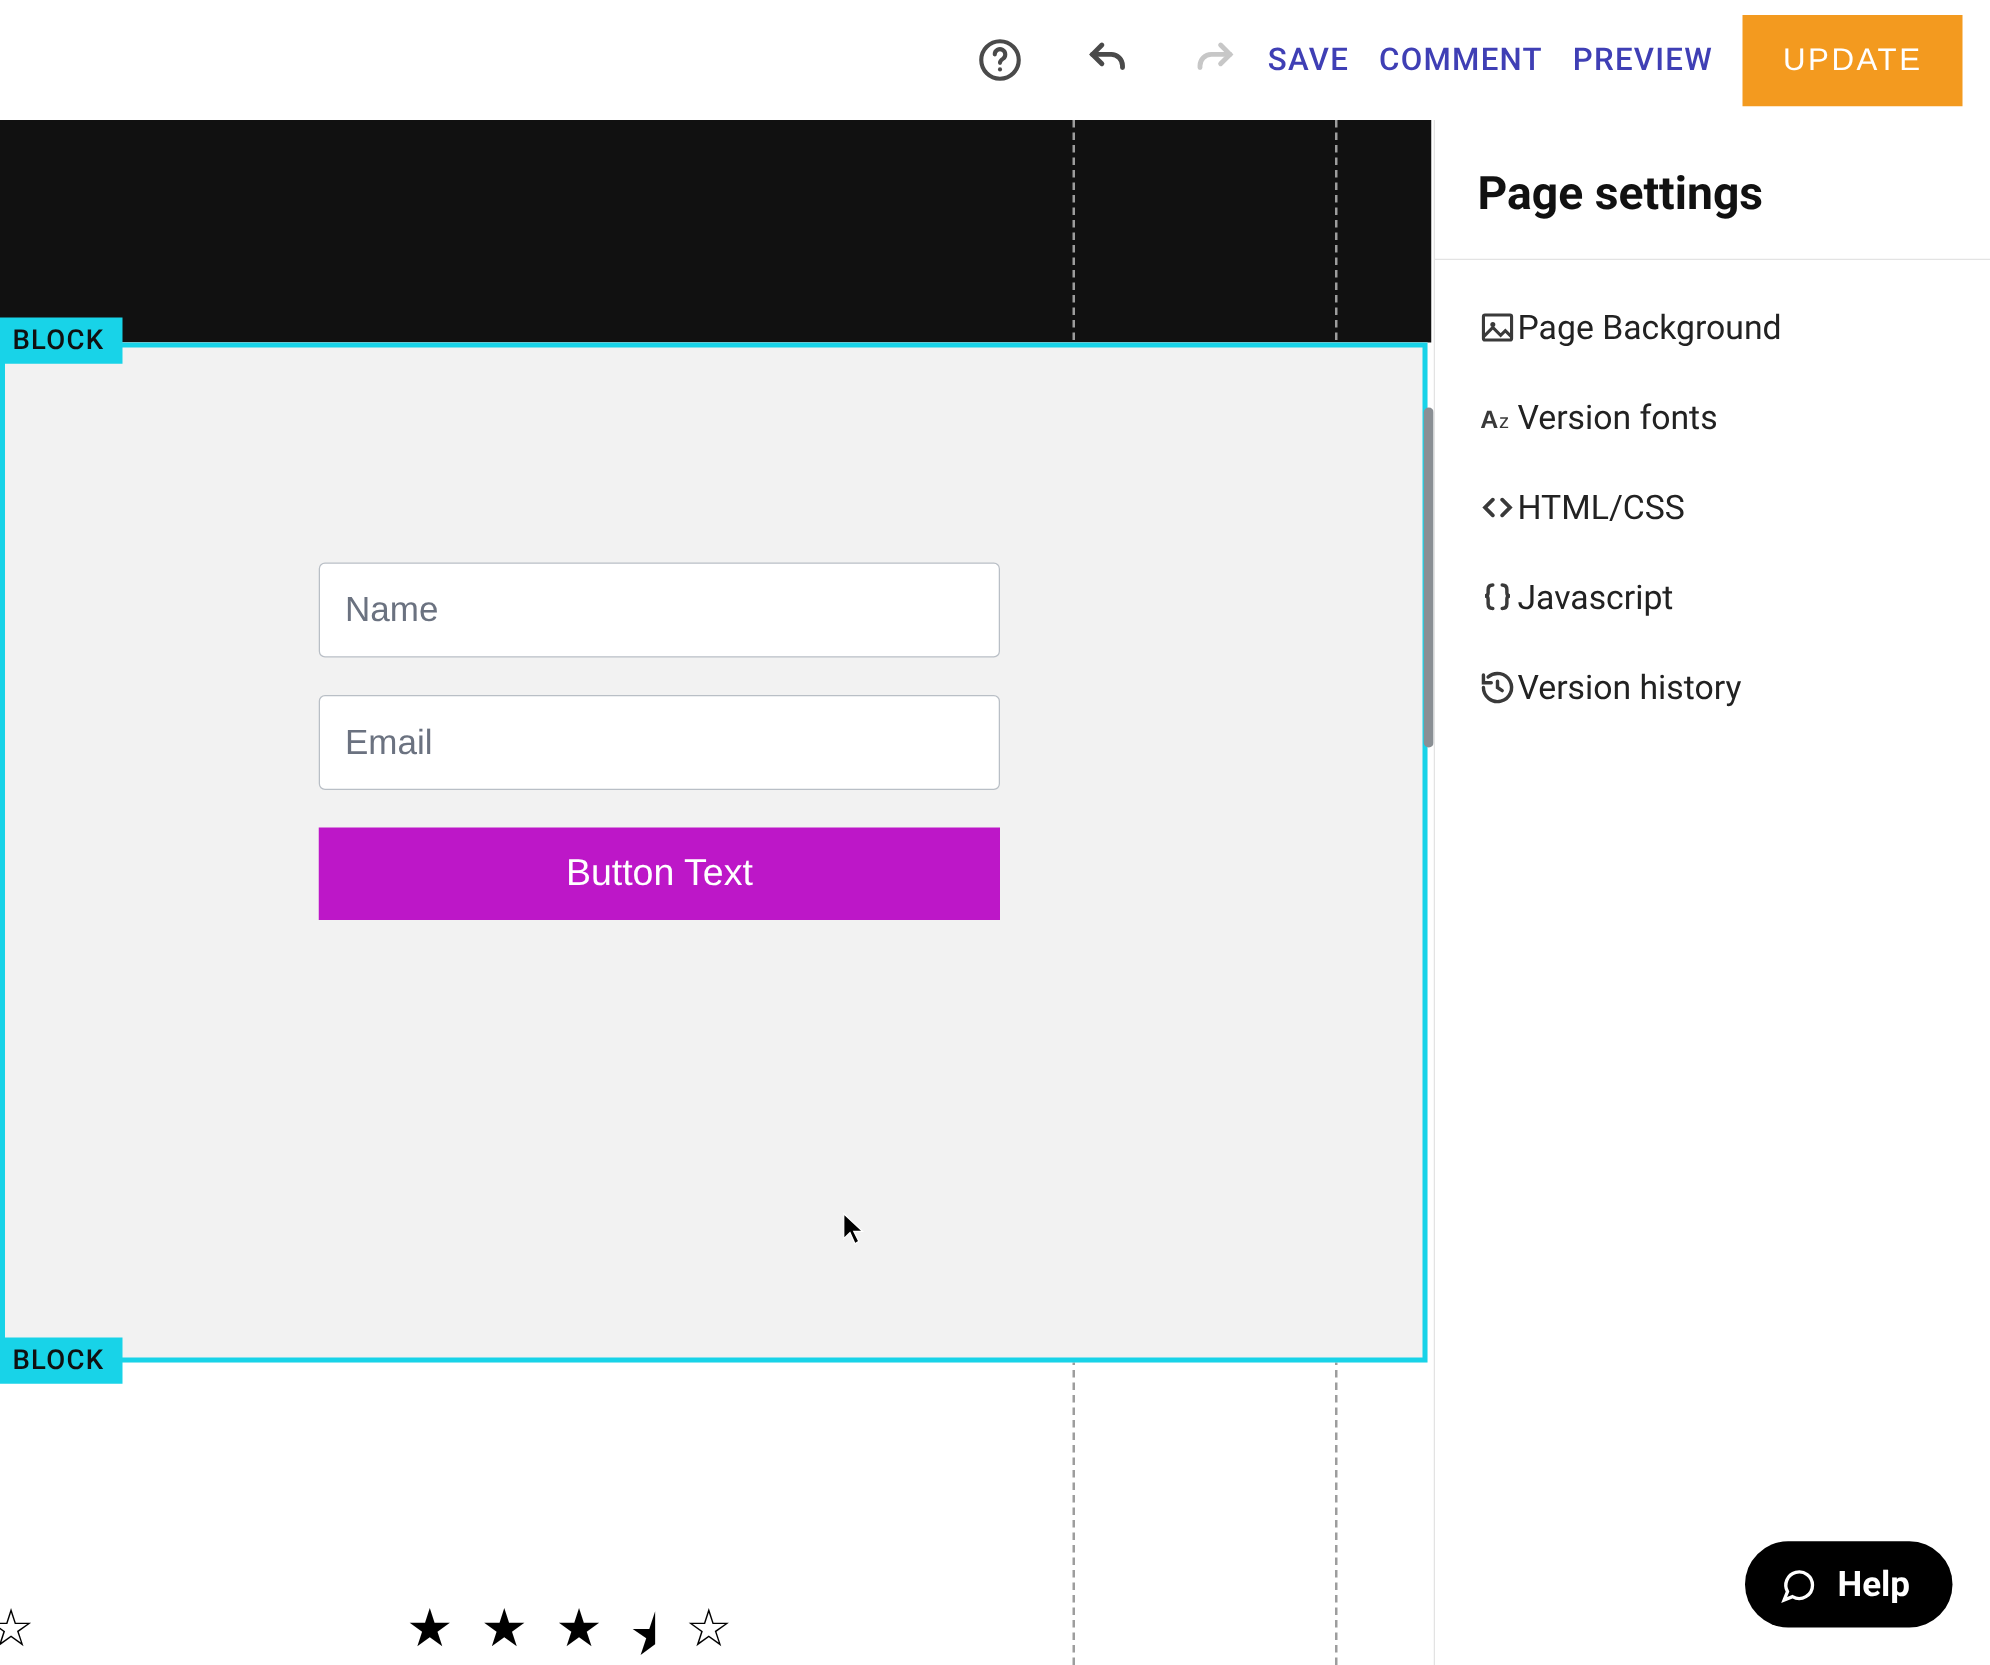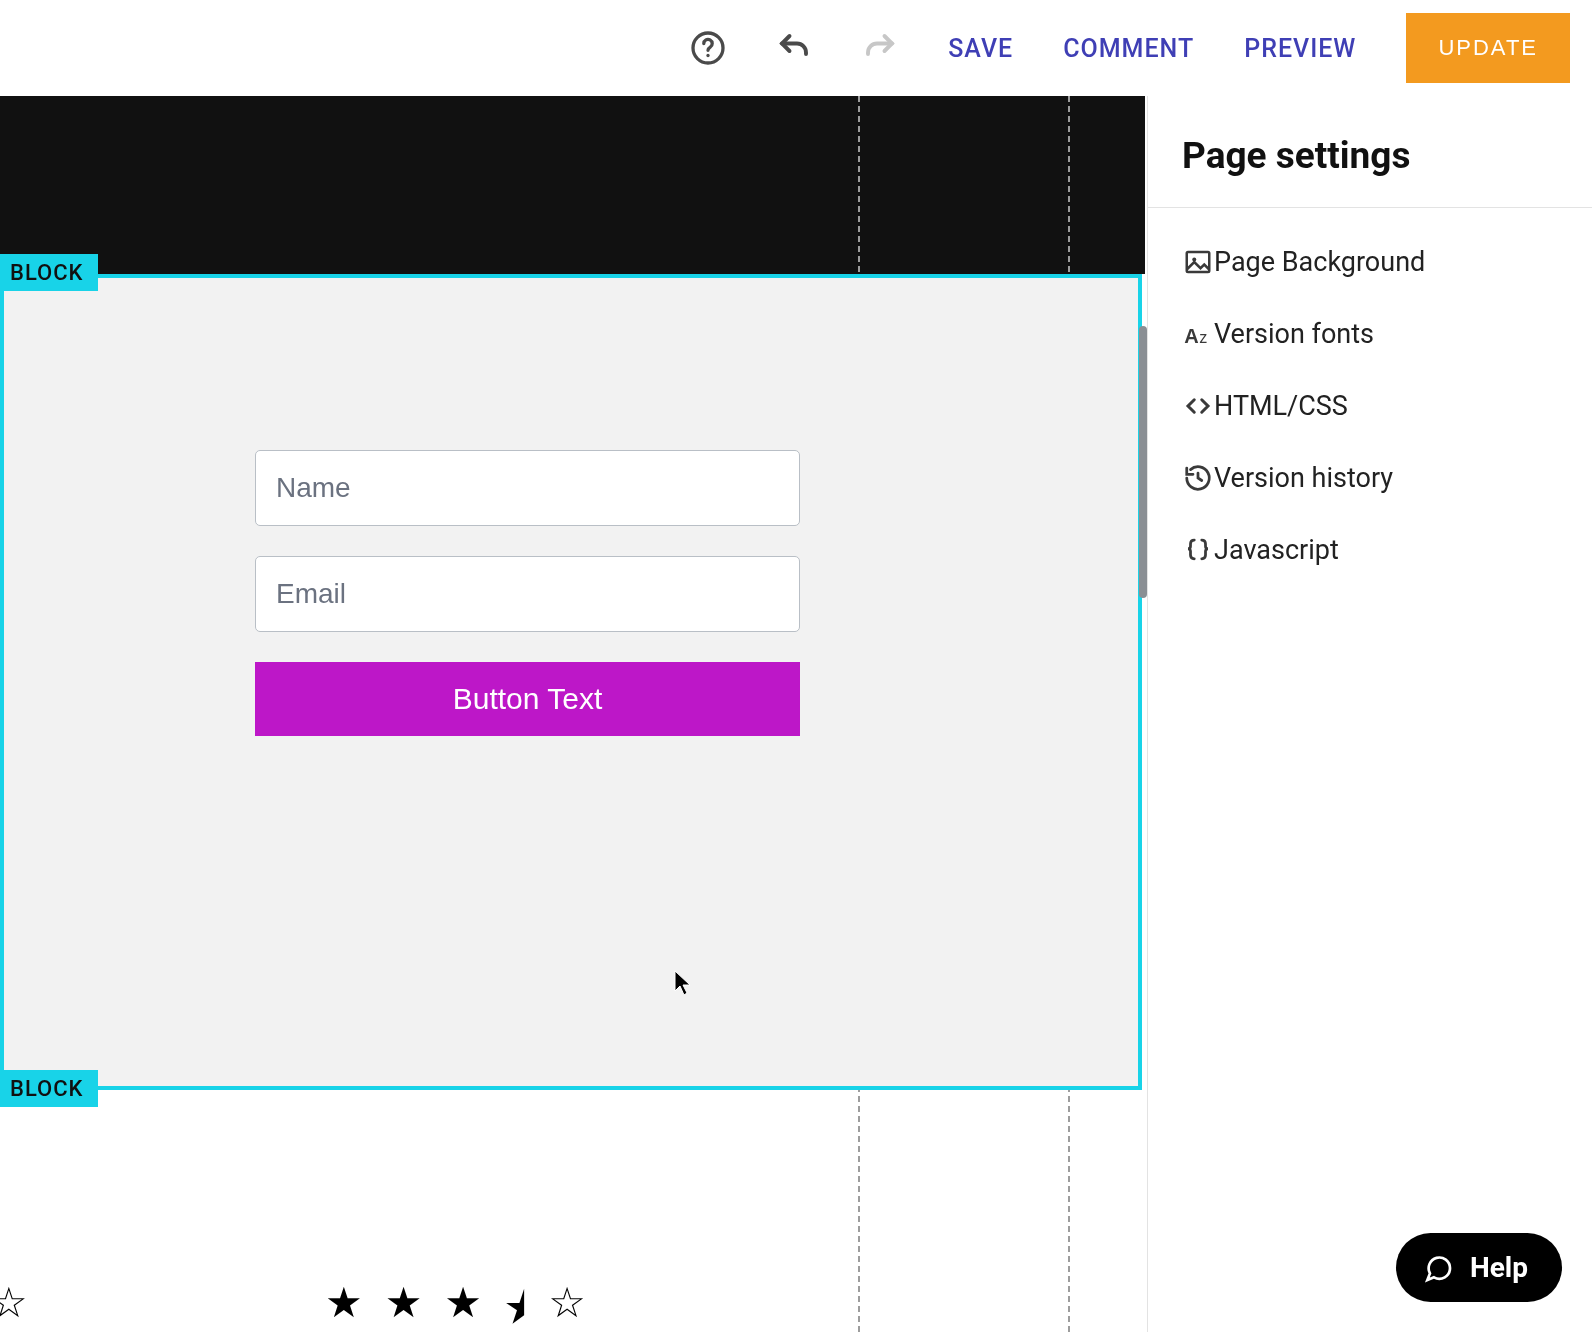--- a/index.html
+++ b/index.html
@@ -5,21 +5,21 @@
   * { box-sizing: border-box; margin: 0; padding: 0; }
   html, body { width: 1592px; height: 1332px; font-family: -apple-system, BlinkMacSystemFont, "Segoe UI", Roboto, Arial, sans-serif; background: #fff; overflow: hidden; }
 
   
   .toolbar {
     height: 96px;
     display: flex;
     align-items: center;
     justify-content: flex-end;
     padding: 0 22px;
-    gap: 50px;
+    gap: 24px;
     background: #fff;
   }
   .toolbar-icons {
     display: flex;
     align-items: center;
     gap: 50px;
   }
   .toolbar-icon {
     width: 36px; height: 36px;
     display: flex; align-items: center; justify-content: center;
@@ -30,21 +30,21 @@
   .toolbar-link {
     font-size: 25px;
     letter-spacing: 1px;
     color: #3f3fb5;
     font-weight: 500;
     cursor: pointer;
   }
   .update-btn {
     background: #f39a1f;
     color: #fff;
-    font-size: 22px;
+    font-size: 25px;
     letter-spacing: 2px;
     font-weight: 500;
     padding: 22px 32px;
     cursor: pointer;
     border: none;
   }
 
   
   .main {
     display: flex;
@@ -323,36 +323,36 @@
             <path d="M9 7 L4 12 L9 17"></path>
             <path d="M15 7 L20 12 L15 17"></path>
           </svg>
         </div>
         <span class="settings-label">HTML/CSS</span>
       </div>
 
       <div class="settings-item">
         <div class="settings-icon">
           <svg width="30" height="30" viewBox="0 0 24 24" fill="none" stroke="currentColor" stroke-width="2.2" stroke-linecap="round">
+            <path d="M9 4c-2 0-3 1-3 3v2c0 1.5-1 2-2 2 1 0 2 .5 2 2v3c0 2 1 3 3 3"></path>
+            <path d="M15 4c2 0 3 1 3 3v2c0 1.5 1 2 2 2-1 0-2 .5-2 2v3c0 2-1 3-3 3"></path>
+          </svg>
+        </div>
+        <span class="settings-label">Javascript</span>
+      </div>
+
+      <div class="settings-item">
+        <div class="settings-icon">
+          <svg width="30" height="30" viewBox="0 0 24 24" fill="none" stroke="currentColor" stroke-width="2.2" stroke-linecap="round">
             <path d="M3 12a9 9 0 1 0 3-6.7"></path>
             <path d="M3 4v5h5"></path>
             <path d="M12 8v4l3 2"></path>
           </svg>
         </div>
         <span class="settings-label">Version history</span>
-      </div>
-
-      <div class="settings-item">
-        <div class="settings-icon">
-          <svg width="30" height="30" viewBox="0 0 24 24" fill="none" stroke="currentColor" stroke-width="2.2" stroke-linecap="round">
-            <path d="M9 4c-2 0-3 1-3 3v2c0 1.5-1 2-2 2 1 0 2 .5 2 2v3c0 2 1 3 3 3"></path>
-            <path d="M15 4c2 0 3 1 3 3v2c0 1.5 1 2 2 2-1 0-2 .5-2 2v3c0 2-1 3-3 3"></path>
-          </svg>
-        </div>
-        <span class="settings-label">Javascript</span>
       </div>
 
     </div>
 
     <div class="help-bubble">
       <span>
         <svg width="32" height="32" viewBox="0 0 24 24" fill="none" stroke="#fff" stroke-width="2">
           <path d="M21 12a8 8 0 1 0-15 4L4 21l5-2a8 8 0 0 0 12-7z"></path>
         </svg>
       </span>

